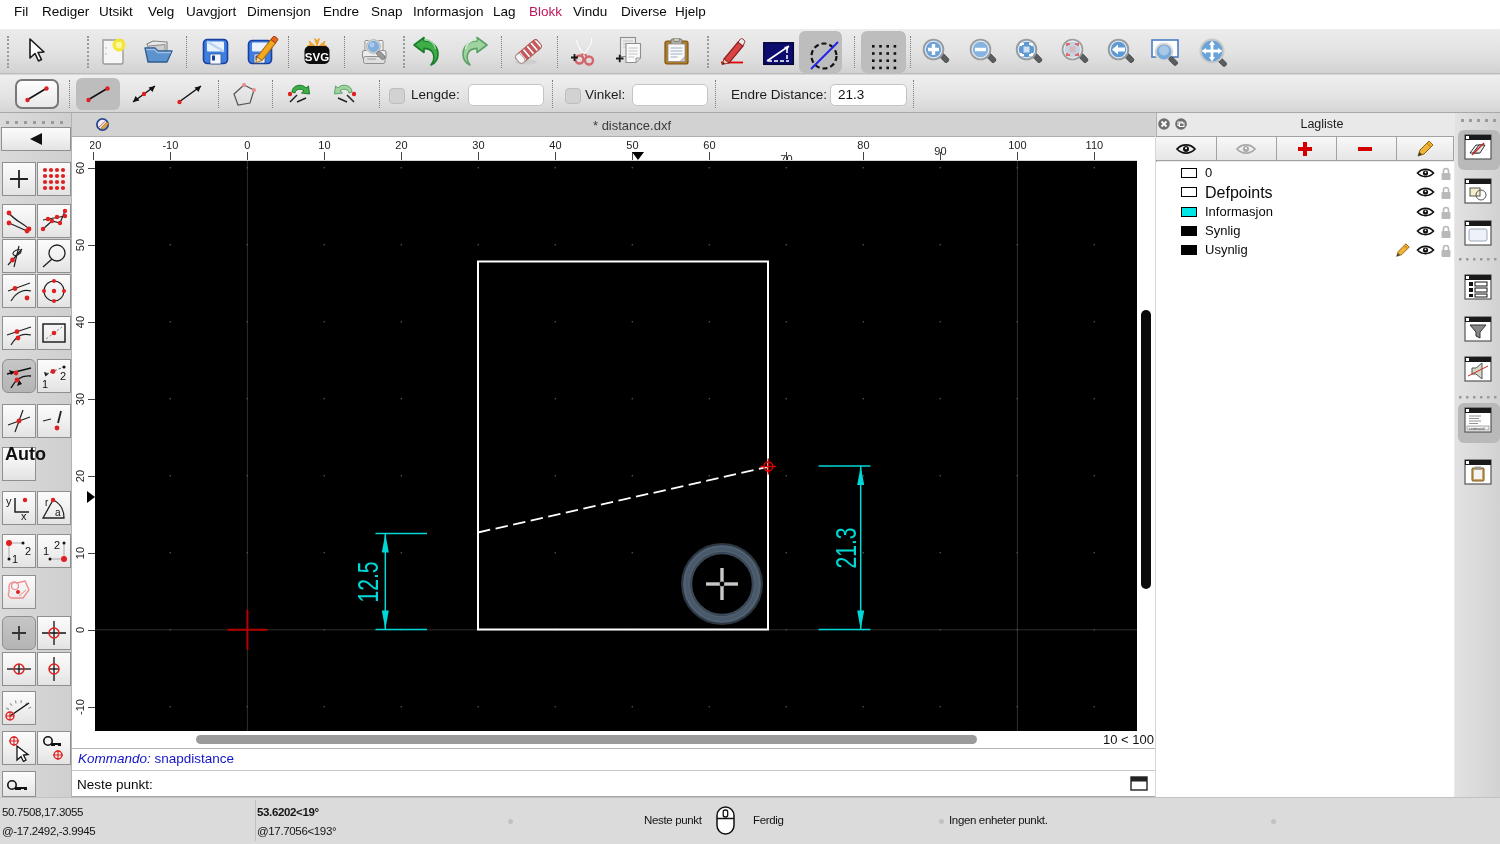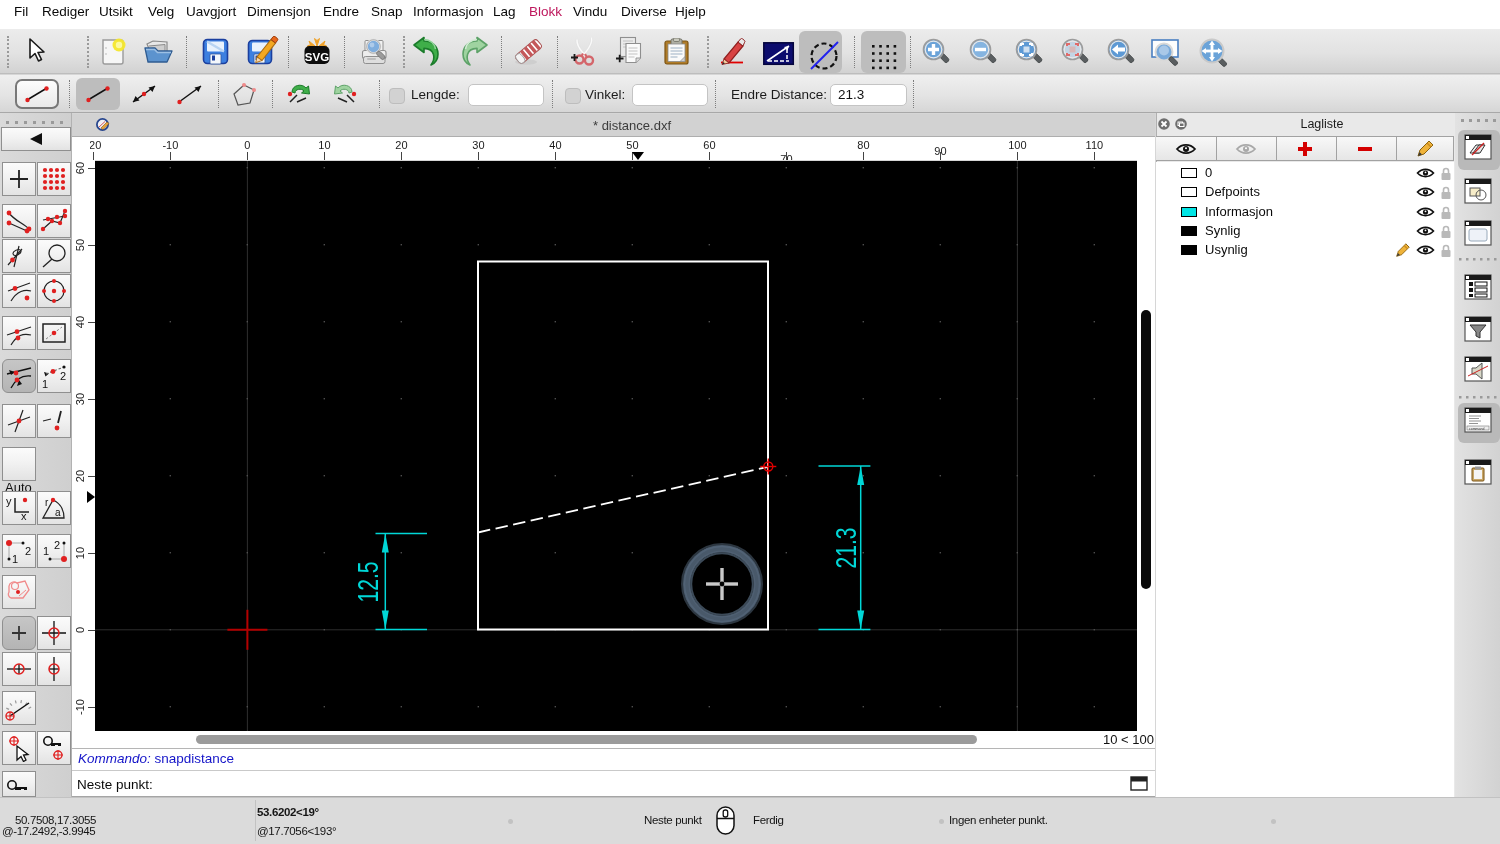--- a/index.html
+++ b/index.html
@@ -409,21 +409,21 @@
     <path d="M3 18 L25 10 M10 25 L18 3" stroke="#222" stroke-width="1.2"></path>
     <circle cx="14" cy="14" r="2.4" fill="#e02020"></circle>
   </svg>
 <div class="btn" style="position:absolute;left:37px;top:404px;width:34px;height:34px;"></div>
 <svg style="position:absolute;left:40.0px;top:407.0px;" width="28" height="28" viewBox="0 0 28 28">
     <path d="M3 14 L11 12" stroke="#222" stroke-width="1.2"></path>
     <path d="M21 4 l-3 12" stroke="#222" stroke-width="1.8"></path>
     <circle cx="17" cy="21" r="2.4" fill="#e02020"></circle>
   </svg>
 <div class="btn" style="position:absolute;left:2px;top:447px;width:34px;height:34px;"></div>
-<div style="position:absolute;left:5px;top:480px;font-size:13px;color:#111;">Auto</div>
+<div style="position:absolute;left:5px;top:444px;font-size:18px;color:#111;font-weight:bold;">Auto</div>
 <div class="btn" style="position:absolute;left:2px;top:491px;width:34px;height:34px;"></div>
 <svg style="position:absolute;left:5.0px;top:494.0px;" width="28" height="28" viewBox="0 0 28 28">
     <text x="1" y="11" font-size="11" fill="#111" font-family="Liberation Sans">y</text>
     <path d="M10 4 v14 h14" stroke="#222" stroke-width="1.5" fill="none"></path>
     <text x="16" y="26" font-size="11" fill="#111" font-family="Liberation Sans">x</text>
     <circle cx="20" cy="6" r="2.2" fill="#e02020"></circle>
   </svg>
 <div class="btn" style="position:absolute;left:37px;top:491px;width:34px;height:34px;"></div>
 <svg style="position:absolute;left:40.0px;top:494.0px;" width="28" height="28" viewBox="0 0 28 28">
     <path d="M3 24 L24 24 C24 16 20 9 13 6 Z" fill="none" stroke="#222" stroke-width="1.3"></path>
@@ -778,21 +778,21 @@
 <svg style="position:absolute;left:1416px;top:167px;" width="19" height="12" viewBox="0 0 19 12">
     <path d="M1.5 6 C6 1.2 13 1.2 17.5 6 C13 10.8 6 10.8 1.5 6 Z" fill="none" stroke="#111" stroke-width="1.6"></path>
     <circle cx="9.5" cy="6" r="2.6" fill="#111"></circle>
     <circle cx="9.5" cy="5.3" r="0.9" fill="#fff"></circle>
   </svg>
 <svg style="position:absolute;left:1440px;top:167px;" width="12" height="14" viewBox="0 0 12 14">
     <rect x="1.5" y="6" width="9" height="7" rx="1" fill="#b9b9b9"></rect>
     <path d="M3.5 6 V4 a2.5 2.5 0 0 1 5 0 V6" fill="none" stroke="#b9b9b9" stroke-width="1.6"></path>
   </svg>
 <div style="position:absolute;left:1181px;top:187.3px;width:16px;height:10px;background:#fff;border:1.5px solid #000;"></div>
-<div style="position:absolute;left:1205px;top:184.3px;font-size:13px;color:#0a0a0a;">Defpoints</div>
+<div style="position:absolute;left:1205px;top:184.3px;font-size:16px;color:#0a0a0a;">Defpoints</div>
 <svg style="position:absolute;left:1416px;top:186.3px;" width="19" height="12" viewBox="0 0 19 12">
     <path d="M1.5 6 C6 1.2 13 1.2 17.5 6 C13 10.8 6 10.8 1.5 6 Z" fill="none" stroke="#111" stroke-width="1.6"></path>
     <circle cx="9.5" cy="6" r="2.6" fill="#111"></circle>
     <circle cx="9.5" cy="5.3" r="0.9" fill="#fff"></circle>
   </svg>
 <svg style="position:absolute;left:1440px;top:186.3px;" width="12" height="14" viewBox="0 0 12 14">
     <rect x="1.5" y="6" width="9" height="7" rx="1" fill="#b9b9b9"></rect>
     <path d="M3.5 6 V4 a2.5 2.5 0 0 1 5 0 V6" fill="none" stroke="#b9b9b9" stroke-width="1.6"></path>
   </svg>
 <div style="position:absolute;left:1181px;top:206.60000000000002px;width:16px;height:10px;background:#00e5e5;border:1.5px solid #000;"></div>
@@ -923,21 +923,21 @@
   </svg>
 <svg style="position:absolute;left:1459px;top:396px;" width="42" height="3" viewBox="0 0 42 3">
     <rect x="0" y="0" width="2.5" height="2.5" fill="#9a9a9a"></rect>
     <rect x="7" y="0" width="2.5" height="2.5" fill="#9a9a9a"></rect>
     <rect x="14" y="0" width="2.5" height="2.5" fill="#9a9a9a"></rect>
     <rect x="21" y="0" width="2.5" height="2.5" fill="#9a9a9a"></rect>
     <rect x="28" y="0" width="2.5" height="2.5" fill="#9a9a9a"></rect>
     <rect x="35" y="0" width="2.5" height="2.5" fill="#9a9a9a"></rect>
   </svg>
 <div style="position:absolute;left:0;top:797px;width:1500px;height:47px;background:#dbdbdb;border-top:1px solid #c2c2c2;"></div>
-<div style="position:absolute;left:15px;top:806px;font-size:11.5px;letter-spacing:-0.35px;color:#141414;margin-top:8px;">50.7508,17.3055</div>
+<div style="position:absolute;left:2px;top:806px;font-size:11.5px;letter-spacing:-0.35px;color:#141414;">50.7508,17.3055</div>
 <div style="position:absolute;left:2px;top:825px;font-size:11.5px;letter-spacing:-0.35px;color:#141414;">@-17.2492,-3.9945</div>
 <div style="position:absolute;left:255px;top:800px;width:1px;height:41px;background:#c2c2c2;"></div>
 <div style="position:absolute;left:257px;top:806px;font-size:11.5px;letter-spacing:-0.35px;color:#141414;font-weight:bold;">53.6202&lt;19°</div>
 <div style="position:absolute;left:257px;top:825px;font-size:11.5px;letter-spacing:-0.35px;color:#141414;">@17.7056&lt;193°</div>
 <div style="position:absolute;left:508px;top:819px;width:5px;height:5px;border-radius:50%;background:#c2c2c2;"></div>
 <div style="position:absolute;left:644px;top:814px;font-size:11.5px;letter-spacing:-0.35px;color:#141414;">Neste punkt</div>
 <svg style="position:absolute;left:716px;top:806px;" width="20" height="30" viewBox="0 0 20 30">
     <rect x="1" y="1" width="17" height="27" rx="8.5" fill="#fff" stroke="#111" stroke-width="1.5"></rect>
     <path d="M1 12.5 h17" stroke="#111" stroke-width="1.5"></path>
     <rect x="7.2" y="4" width="4.5" height="7" rx="2" fill="#fff" stroke="#111" stroke-width="1.3"></rect>

